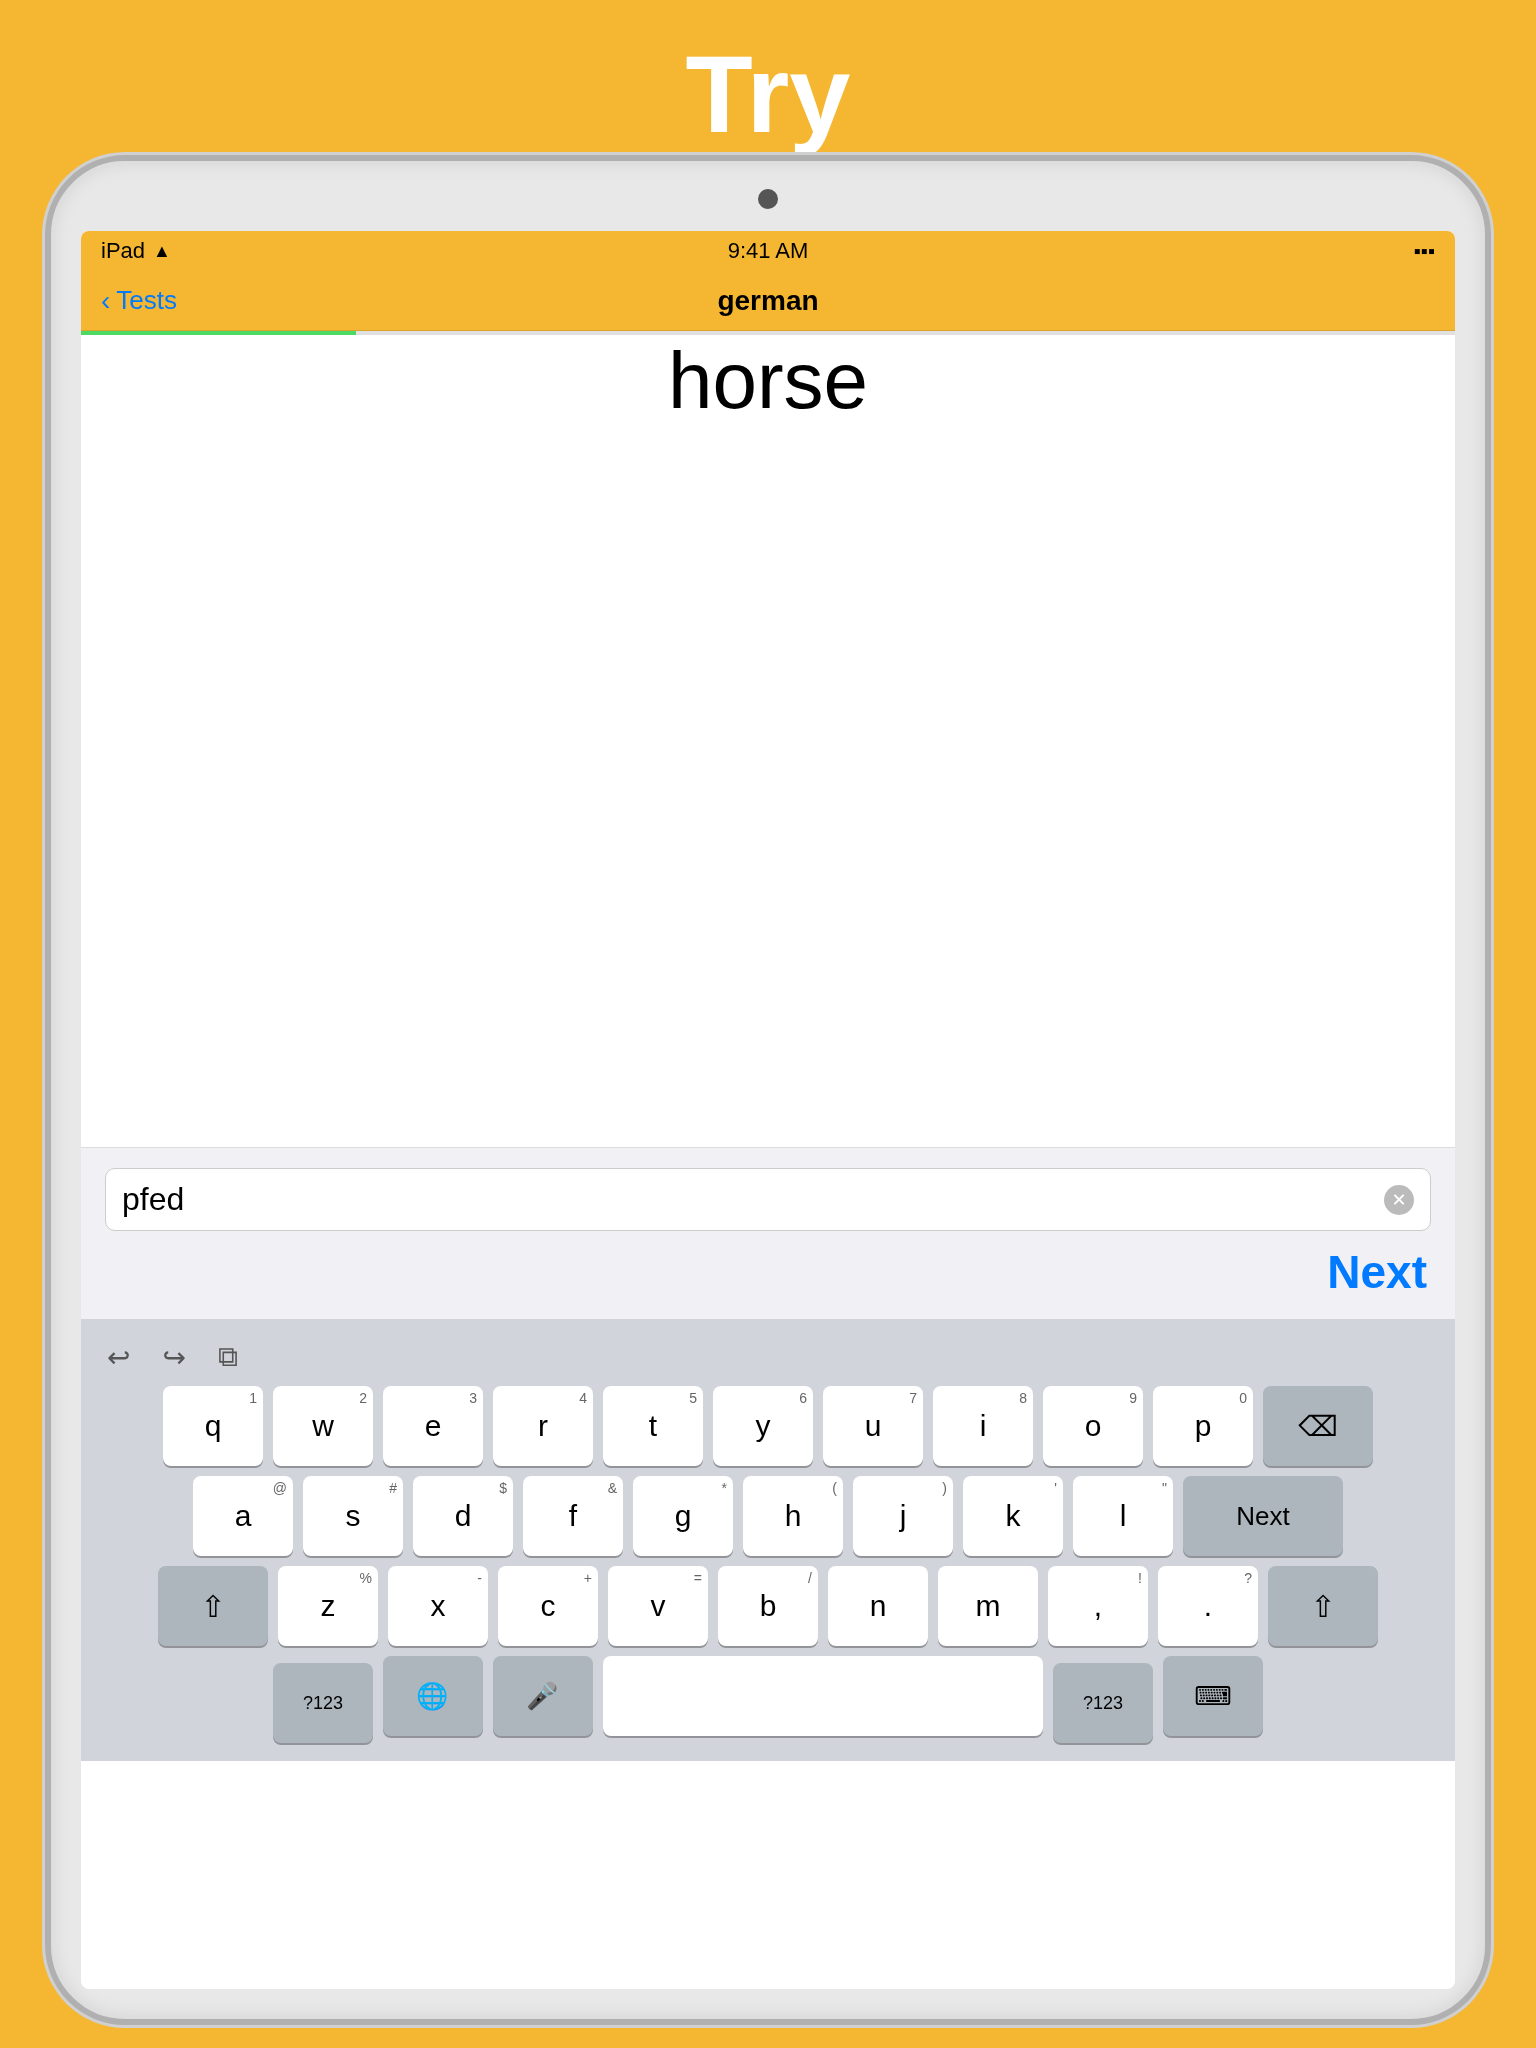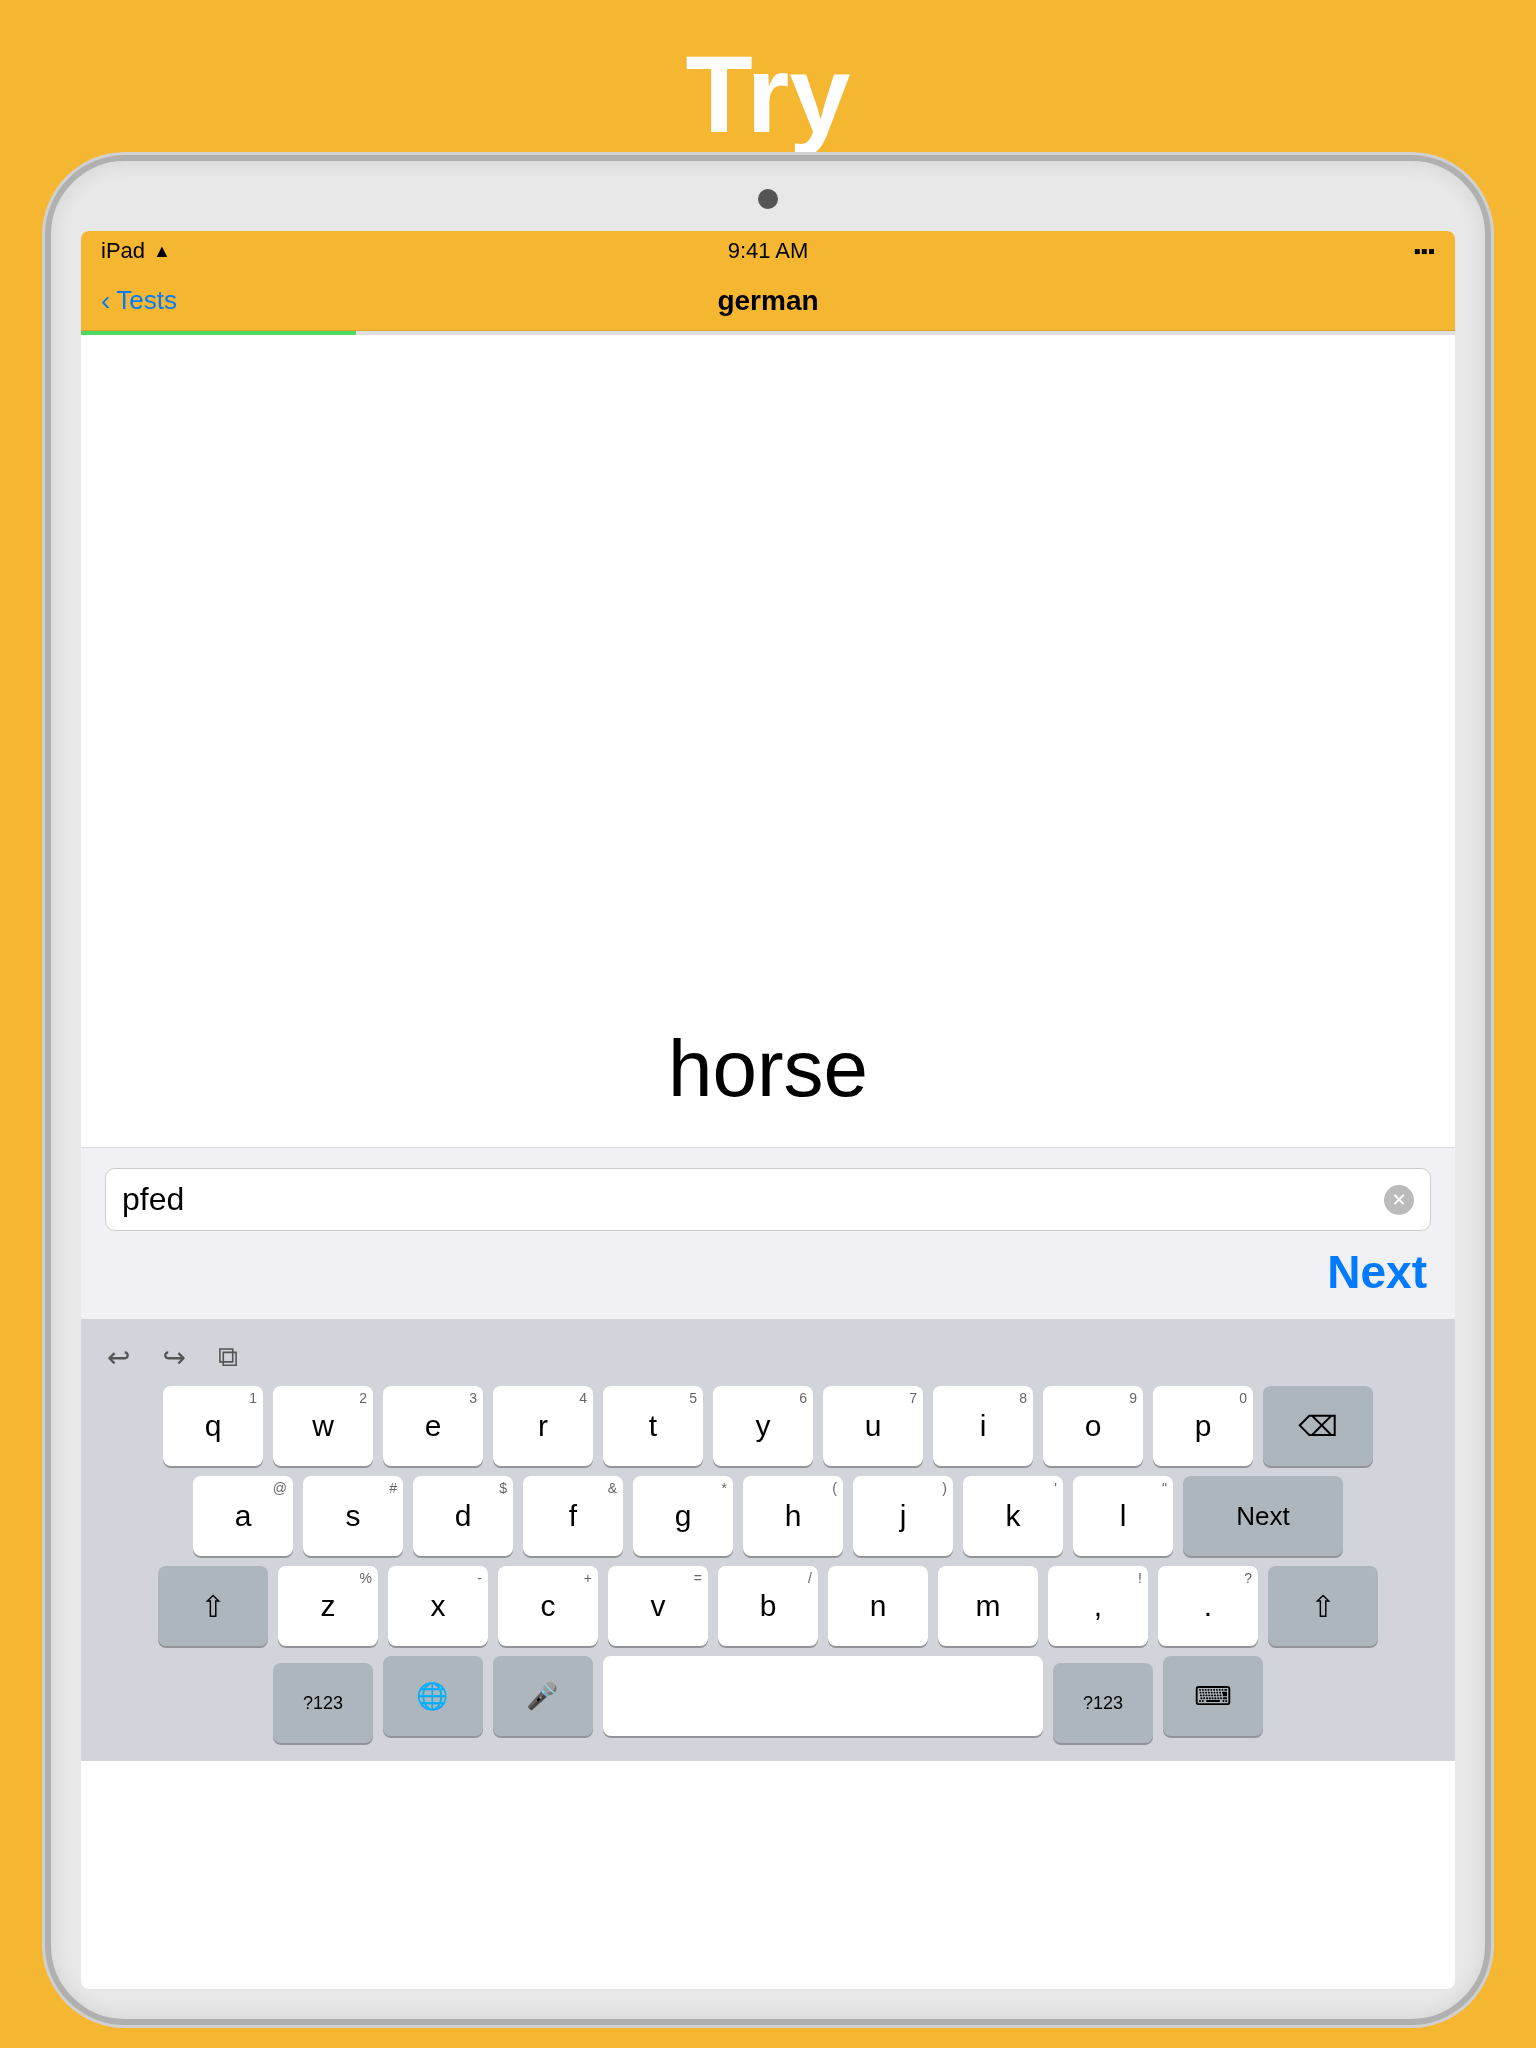--- a/index.html
+++ b/index.html
@@ -114,21 +114,21 @@
       width: 20%;
     }
 
     
     .content-area {
       background: white;
       flex: 1;
       display: flex;
       flex-direction: column;
       align-items: center;
-      justify-content: flex-end;
+      justify-content: flex-start;
       height: 780px;
     }
     .word-display {
       font-size: 80px;
       font-weight: 400;
       color: black;
     }
 
     
     .input-area {

